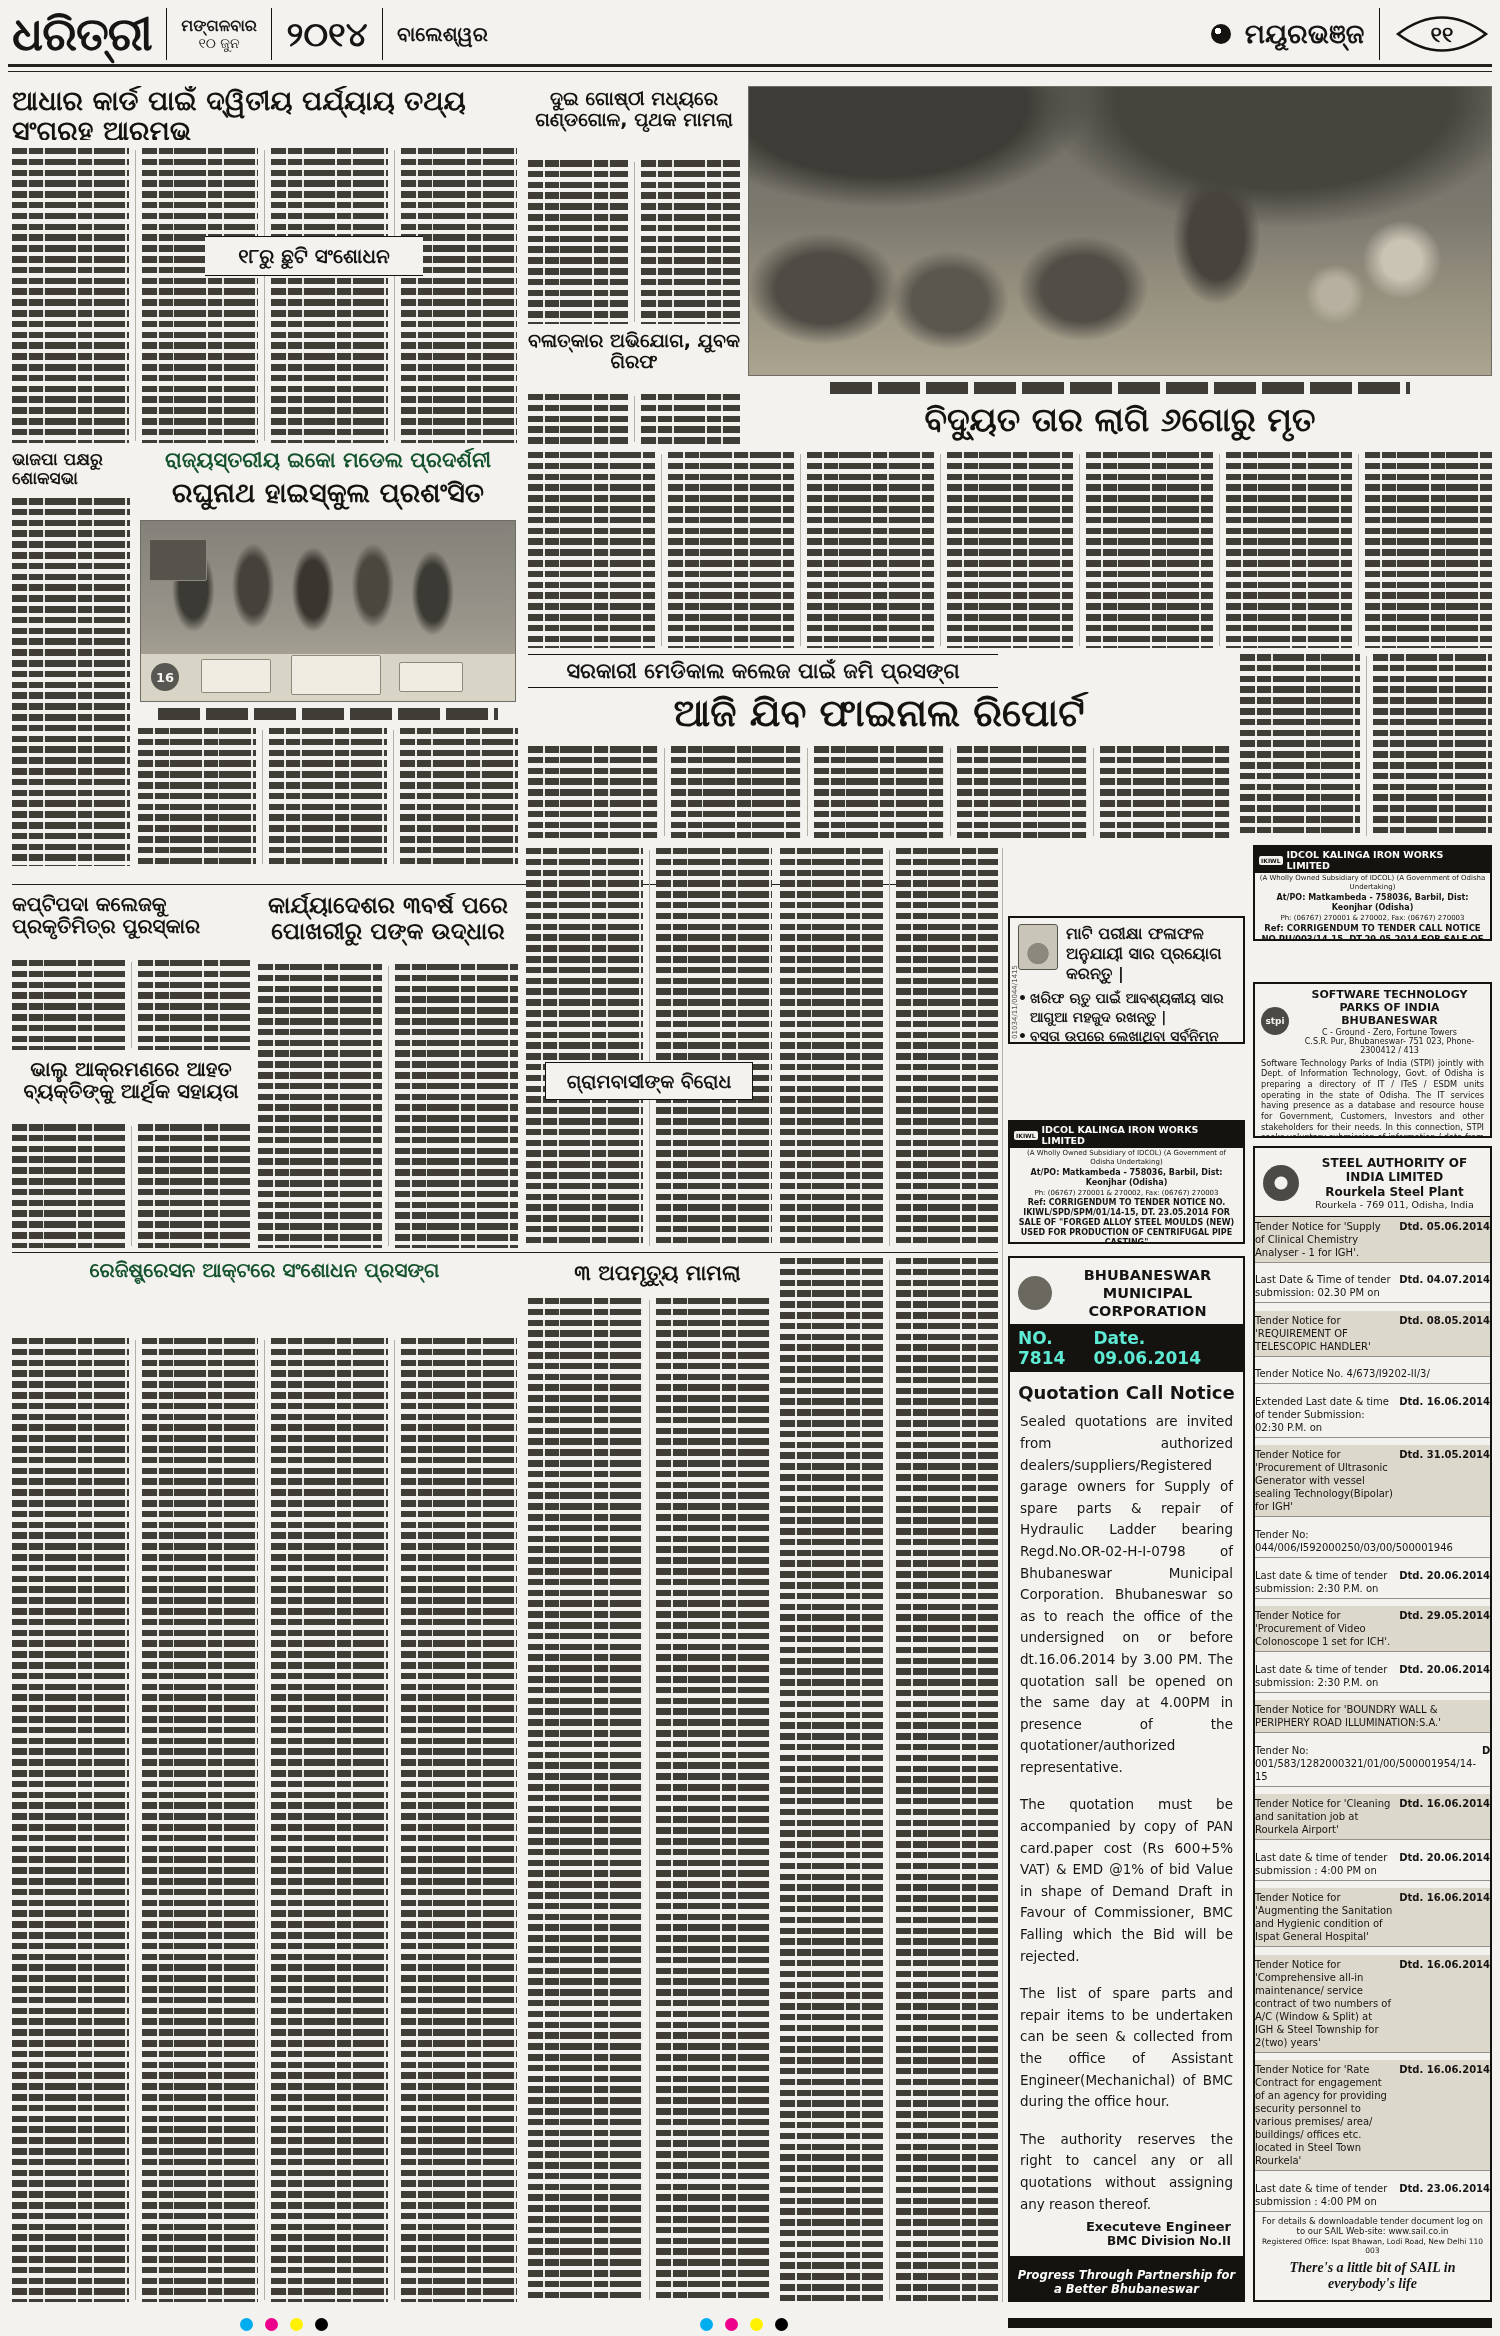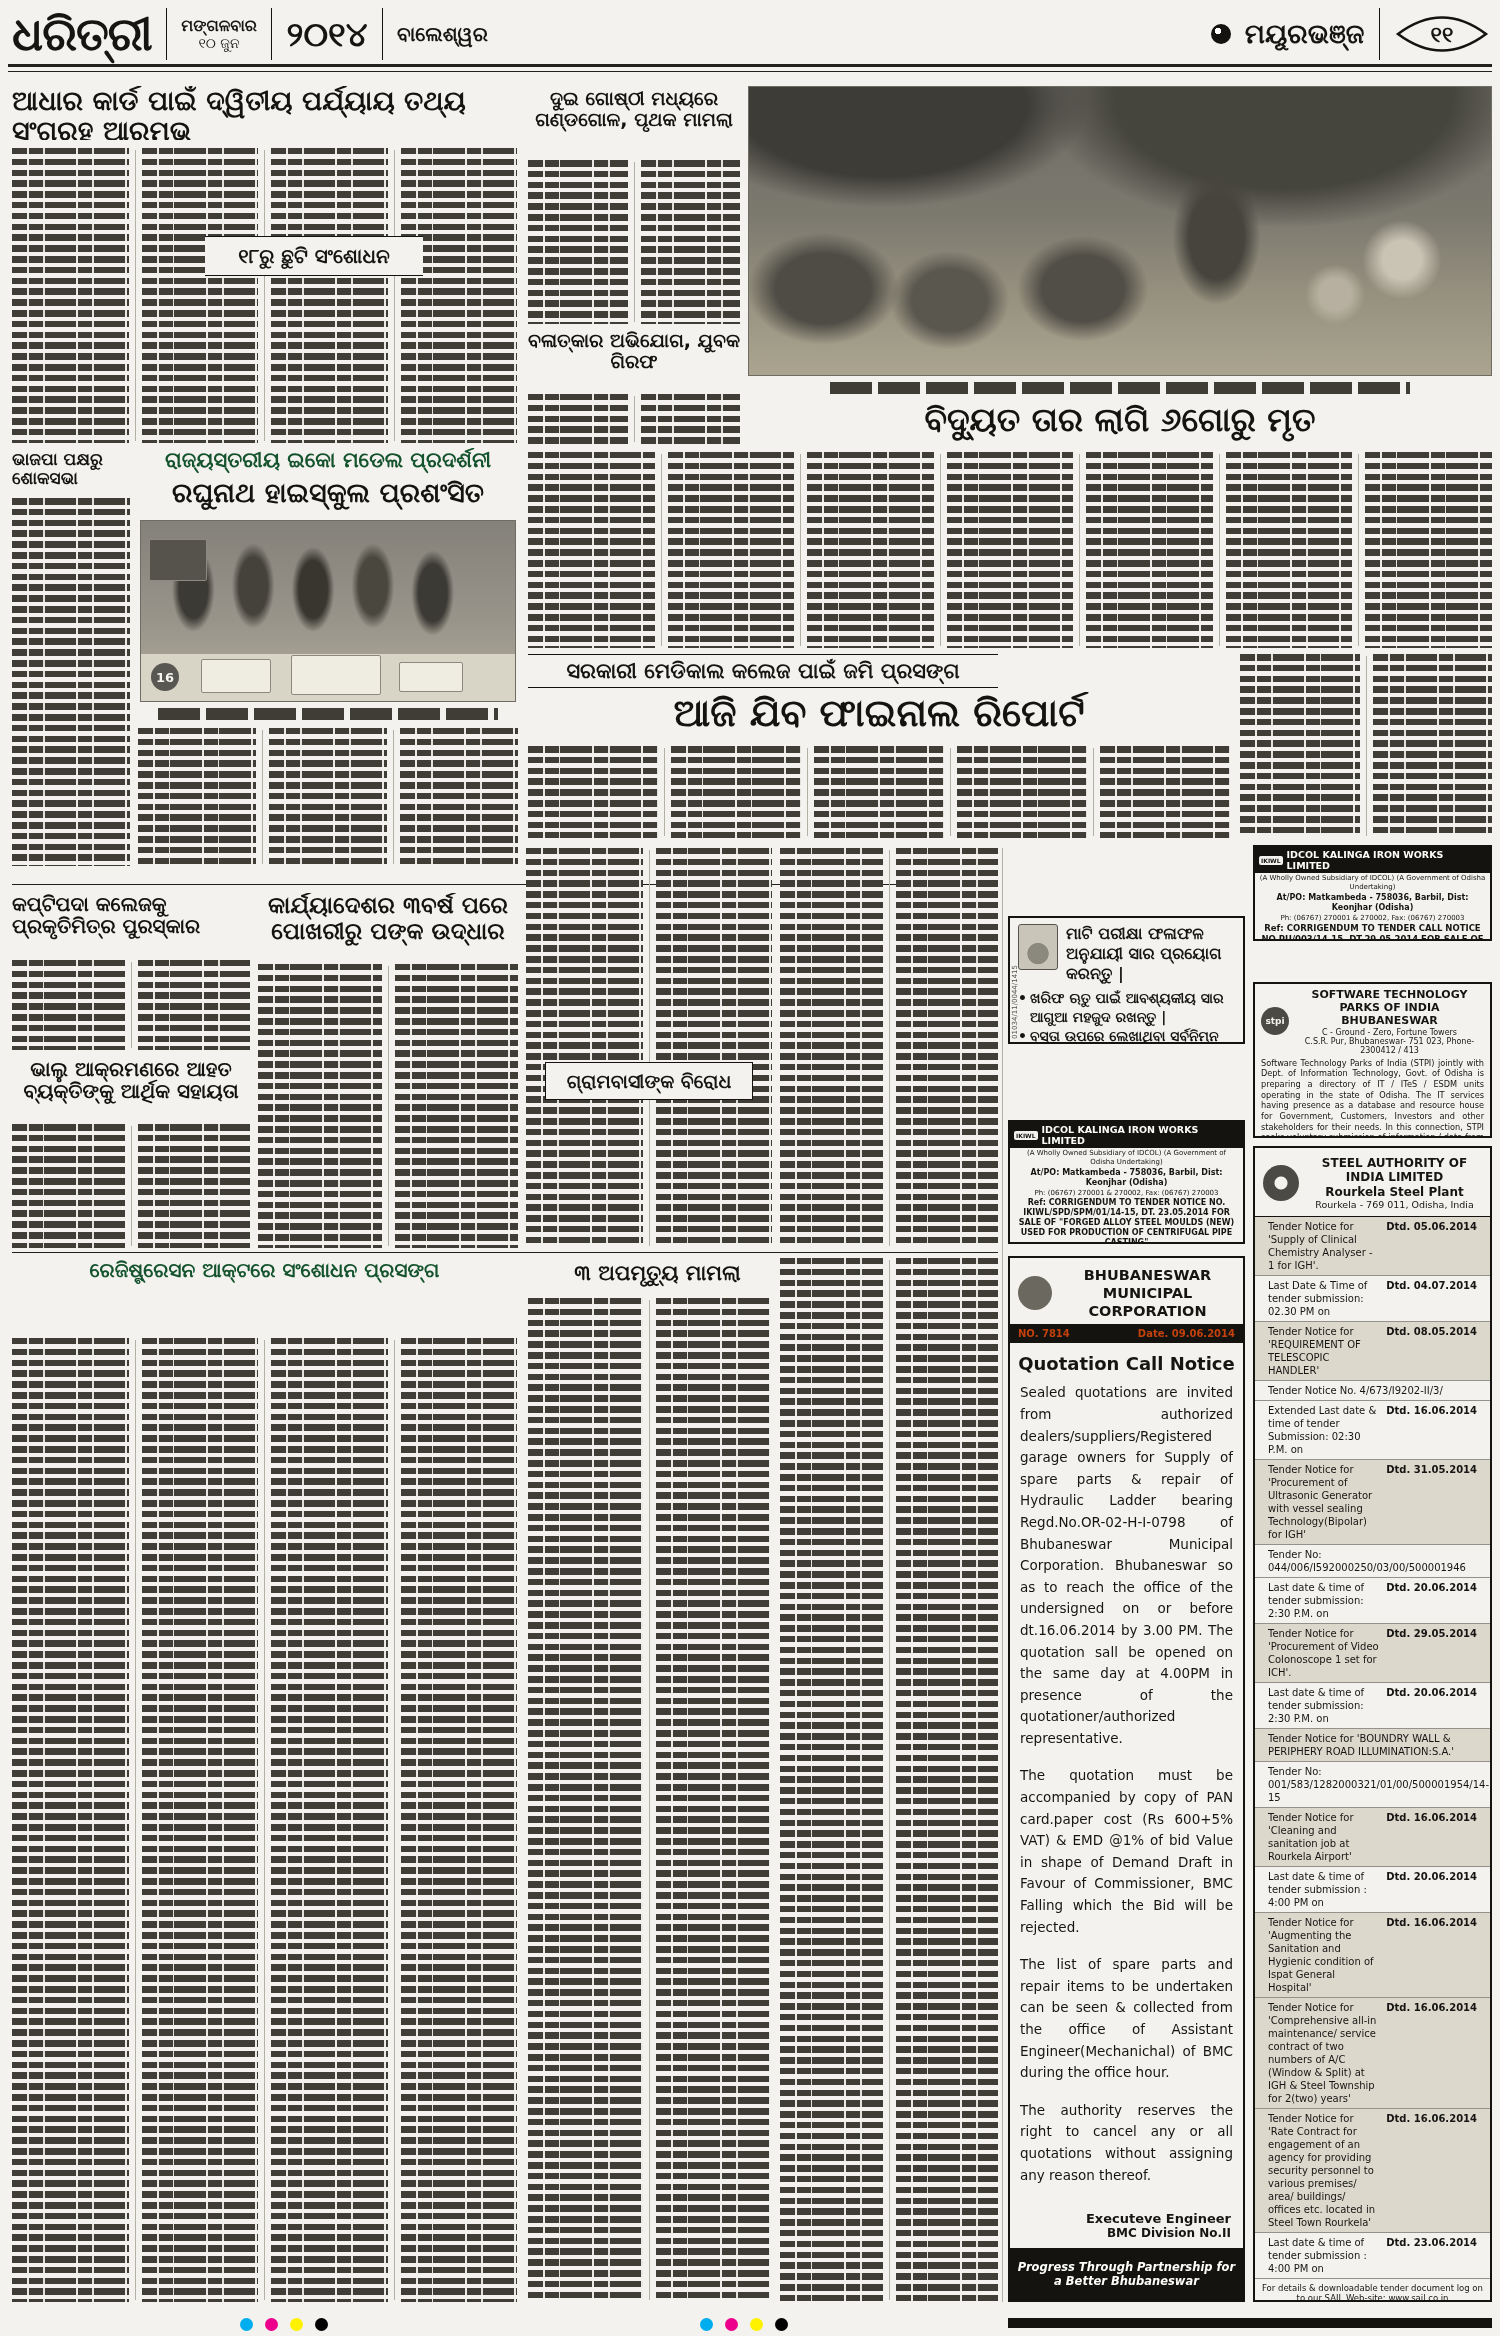--- a/index.html
+++ b/index.html
@@ -55,25 +55,25 @@
   .leaf svg{position:absolute;inset:0}
   .leaf span{position:absolute;inset:0;display:flex;align-items:center;justify-content:center;font-size:22px;font-weight:700}
   
   .ad{border:2px solid #14130f;background:#f3f2ee;overflow:hidden;display:flex;flex-direction:column}
   .ad-hdr-bar{background:#14130f;color:#fdfdfb;font-weight:700;display:flex;align-items:center;gap:4px;padding:2px 4px}
   .ad-hdr-bar .logo-chip{background:#f3f2ee;color:#14130f;font-size:6px;font-weight:700;padding:1px 2px;border-radius:2px}
   .tiny{font-size:7px;text-align:center;line-height:1.25}
   .addr{font-size:8px;font-weight:700;text-align:center;line-height:1.25}
   .just{text-align:justify}
   .sig{font-weight:700;text-align:right}
-  .sail-row{display:flex;justify-content:space-between;gap:6px;padding:3px 13px;border-bottom:1px solid #94908a;font-size:10px;line-height:1.3}
+  .sail-row{display:flex;justify-content:space-between;gap:6px;padding:3px 0;border-bottom:1px solid #94908a;font-size:10px;line-height:1.3}
   .sail-row.shaded{background:#dcd8cc}
   .sr-date{white-space:nowrap;font-weight:700}
   .circle-logo{border-radius:50%;background:#4c4a45;color:#f3f2ee;display:flex;align-items:center;justify-content:center;font-weight:700}
-  .bmc-bar{background:#14130f;color:#c2410c;display:flex;justify-content:space-between;padding:4px 8px;font-weight:700;font-size:10px}
+  .bmc-bar{background:#14130f;color:#5eead4;display:flex;justify-content:space-between;padding:4px 8px;font-weight:700;font-size:17px}
   .bmc-footer{background:#14130f;color:#fdfdfb;text-align:center;font-style:italic;font-size:11.5px;padding:12px 4px;font-weight:700}
   .dot{width:13px;height:13px;border-radius:50%;display:inline-block;margin-right:7px}
   .agri-bullet{font-size:14px;font-weight:700;line-height:1.35;padding-left:12px;position:relative}
   .agri-bullet::before{content:"•";position:absolute;left:0}
 </style>
 <title>ଧରିତ୍ରୀ</title></head>
 <body>
 
 <div id="page">
 

